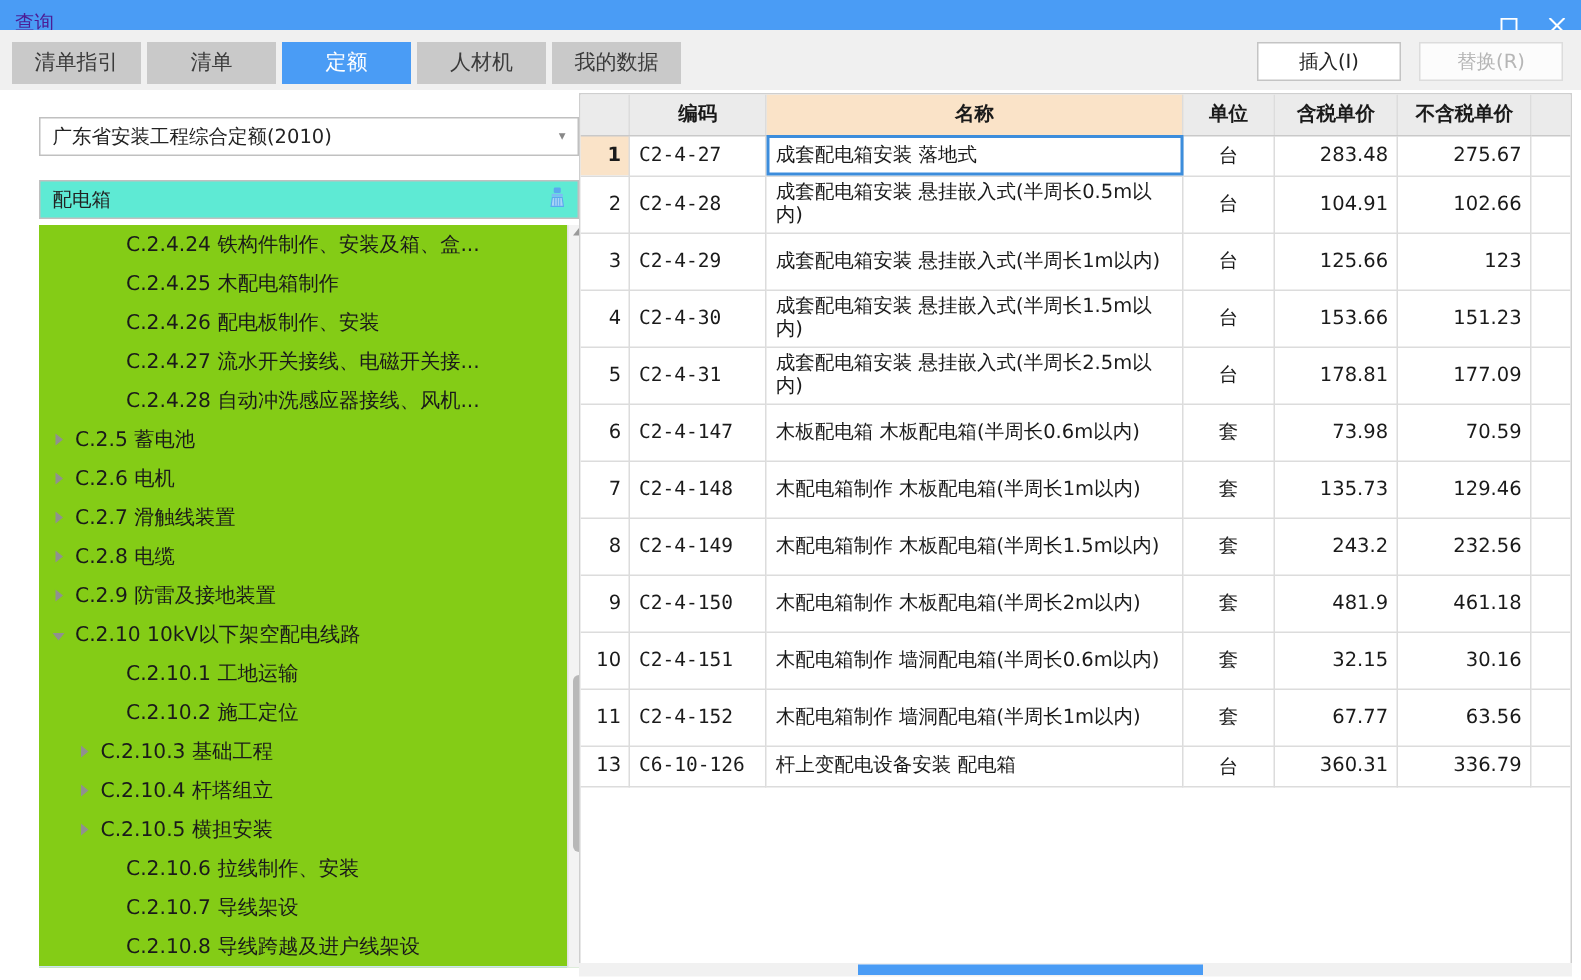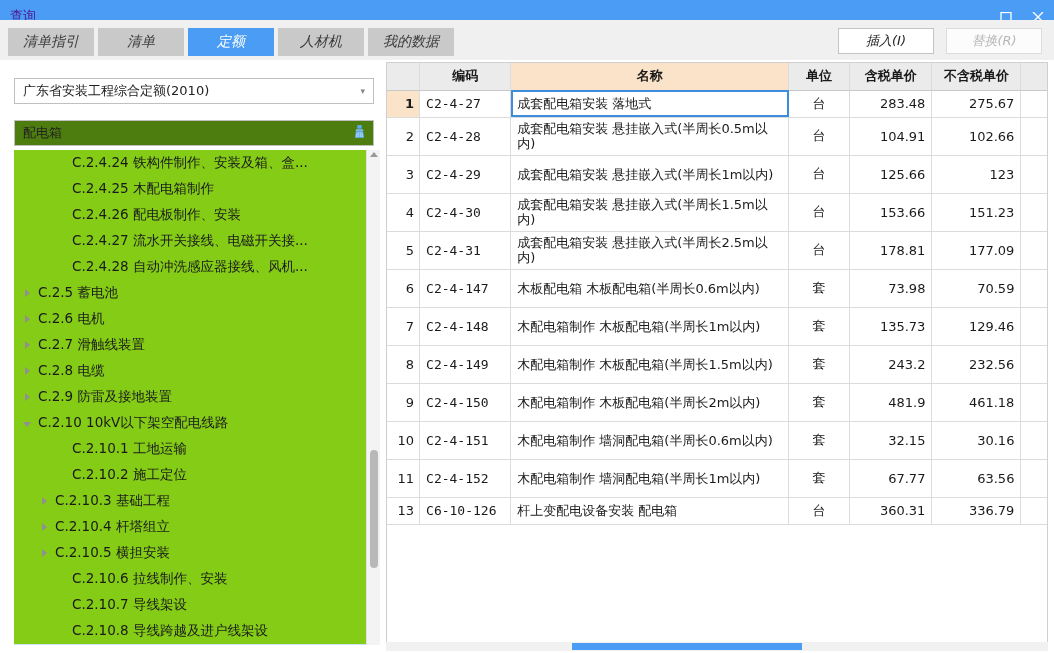--- a/index.html
+++ b/index.html
@@ -26,21 +26,20 @@
     width: 32px; height: 20px;
     display: flex; align-items: flex-end; justify-content: center;
     position: relative; top: 2px;
   }
   .win-btn svg { display: block; }
 
   
   .tabstrip {
     position: absolute; left: 0; top: 20px; width: 1054px; height: 40px;
     background: #f0f0f0;
-    font-style: italic;
   }
   .tabs { position: absolute; left: 8px; top: 8px; display: flex; gap: 4px; }
   .tab {
     height: 28px; min-width: 86px; padding: 0 14px;
     background: #c9c9c9; color: #3b3b3b;
     font-size: 14px;
     display: flex; align-items: center; justify-content: center;
     white-space: nowrap;
   }
   .tab.active { background: #4a9cf5; color: #ffffff; }
@@ -50,35 +49,35 @@
     width: 96px; height: 26px;
     border: 1px solid #c4c4c4; background: #ffffff;
     font-size: 13px; color: #222;
     display: flex; align-items: center; justify-content: center;
     white-space: nowrap;
   }
   .hdr-btn.disabled { color: #b6b6b6; border-color: #dcdcdc; background: #fcfcfc; }
 
   
   .leftpanel {
-    position: absolute; left: 8px; top: 62px;
+    position: absolute; left: 20px; top: 62px;
     width: 372px; height: 583px;
   }
   .combo {
     position: absolute; left: 6px; top: 16px; width: 360px; height: 26px;
     border: 1px solid #c0c0c0; background: #ffffff;
     display: flex; align-items: center; padding: 0 8px;
     font-size: 13px; color: #222;
   }
   .combo-text { flex: 1; white-space: nowrap; overflow: hidden; }
   .combo-arrow { color: #888; font-size: 9px; }
 
   .searchbox {
     position: absolute; left: 6px; top: 58px; width: 360px; height: 26px;
-    border: 1px solid #c0c0c0; background: #4d7c0f;
+    border: 1px solid #c0c0c0; background: #5eead4;
     display: flex; align-items: center; padding: 0 6px 0 8px;
     font-size: 13px; color: #222;
   }
   .searchbox-text { flex: 1; white-space: nowrap; overflow: hidden; }
 
   .tree {
     position: absolute; left: 6px; top: 88px; width: 360px; height: 495px;
     background: #84cc16; overflow: hidden;
   }
   .tree-row {

